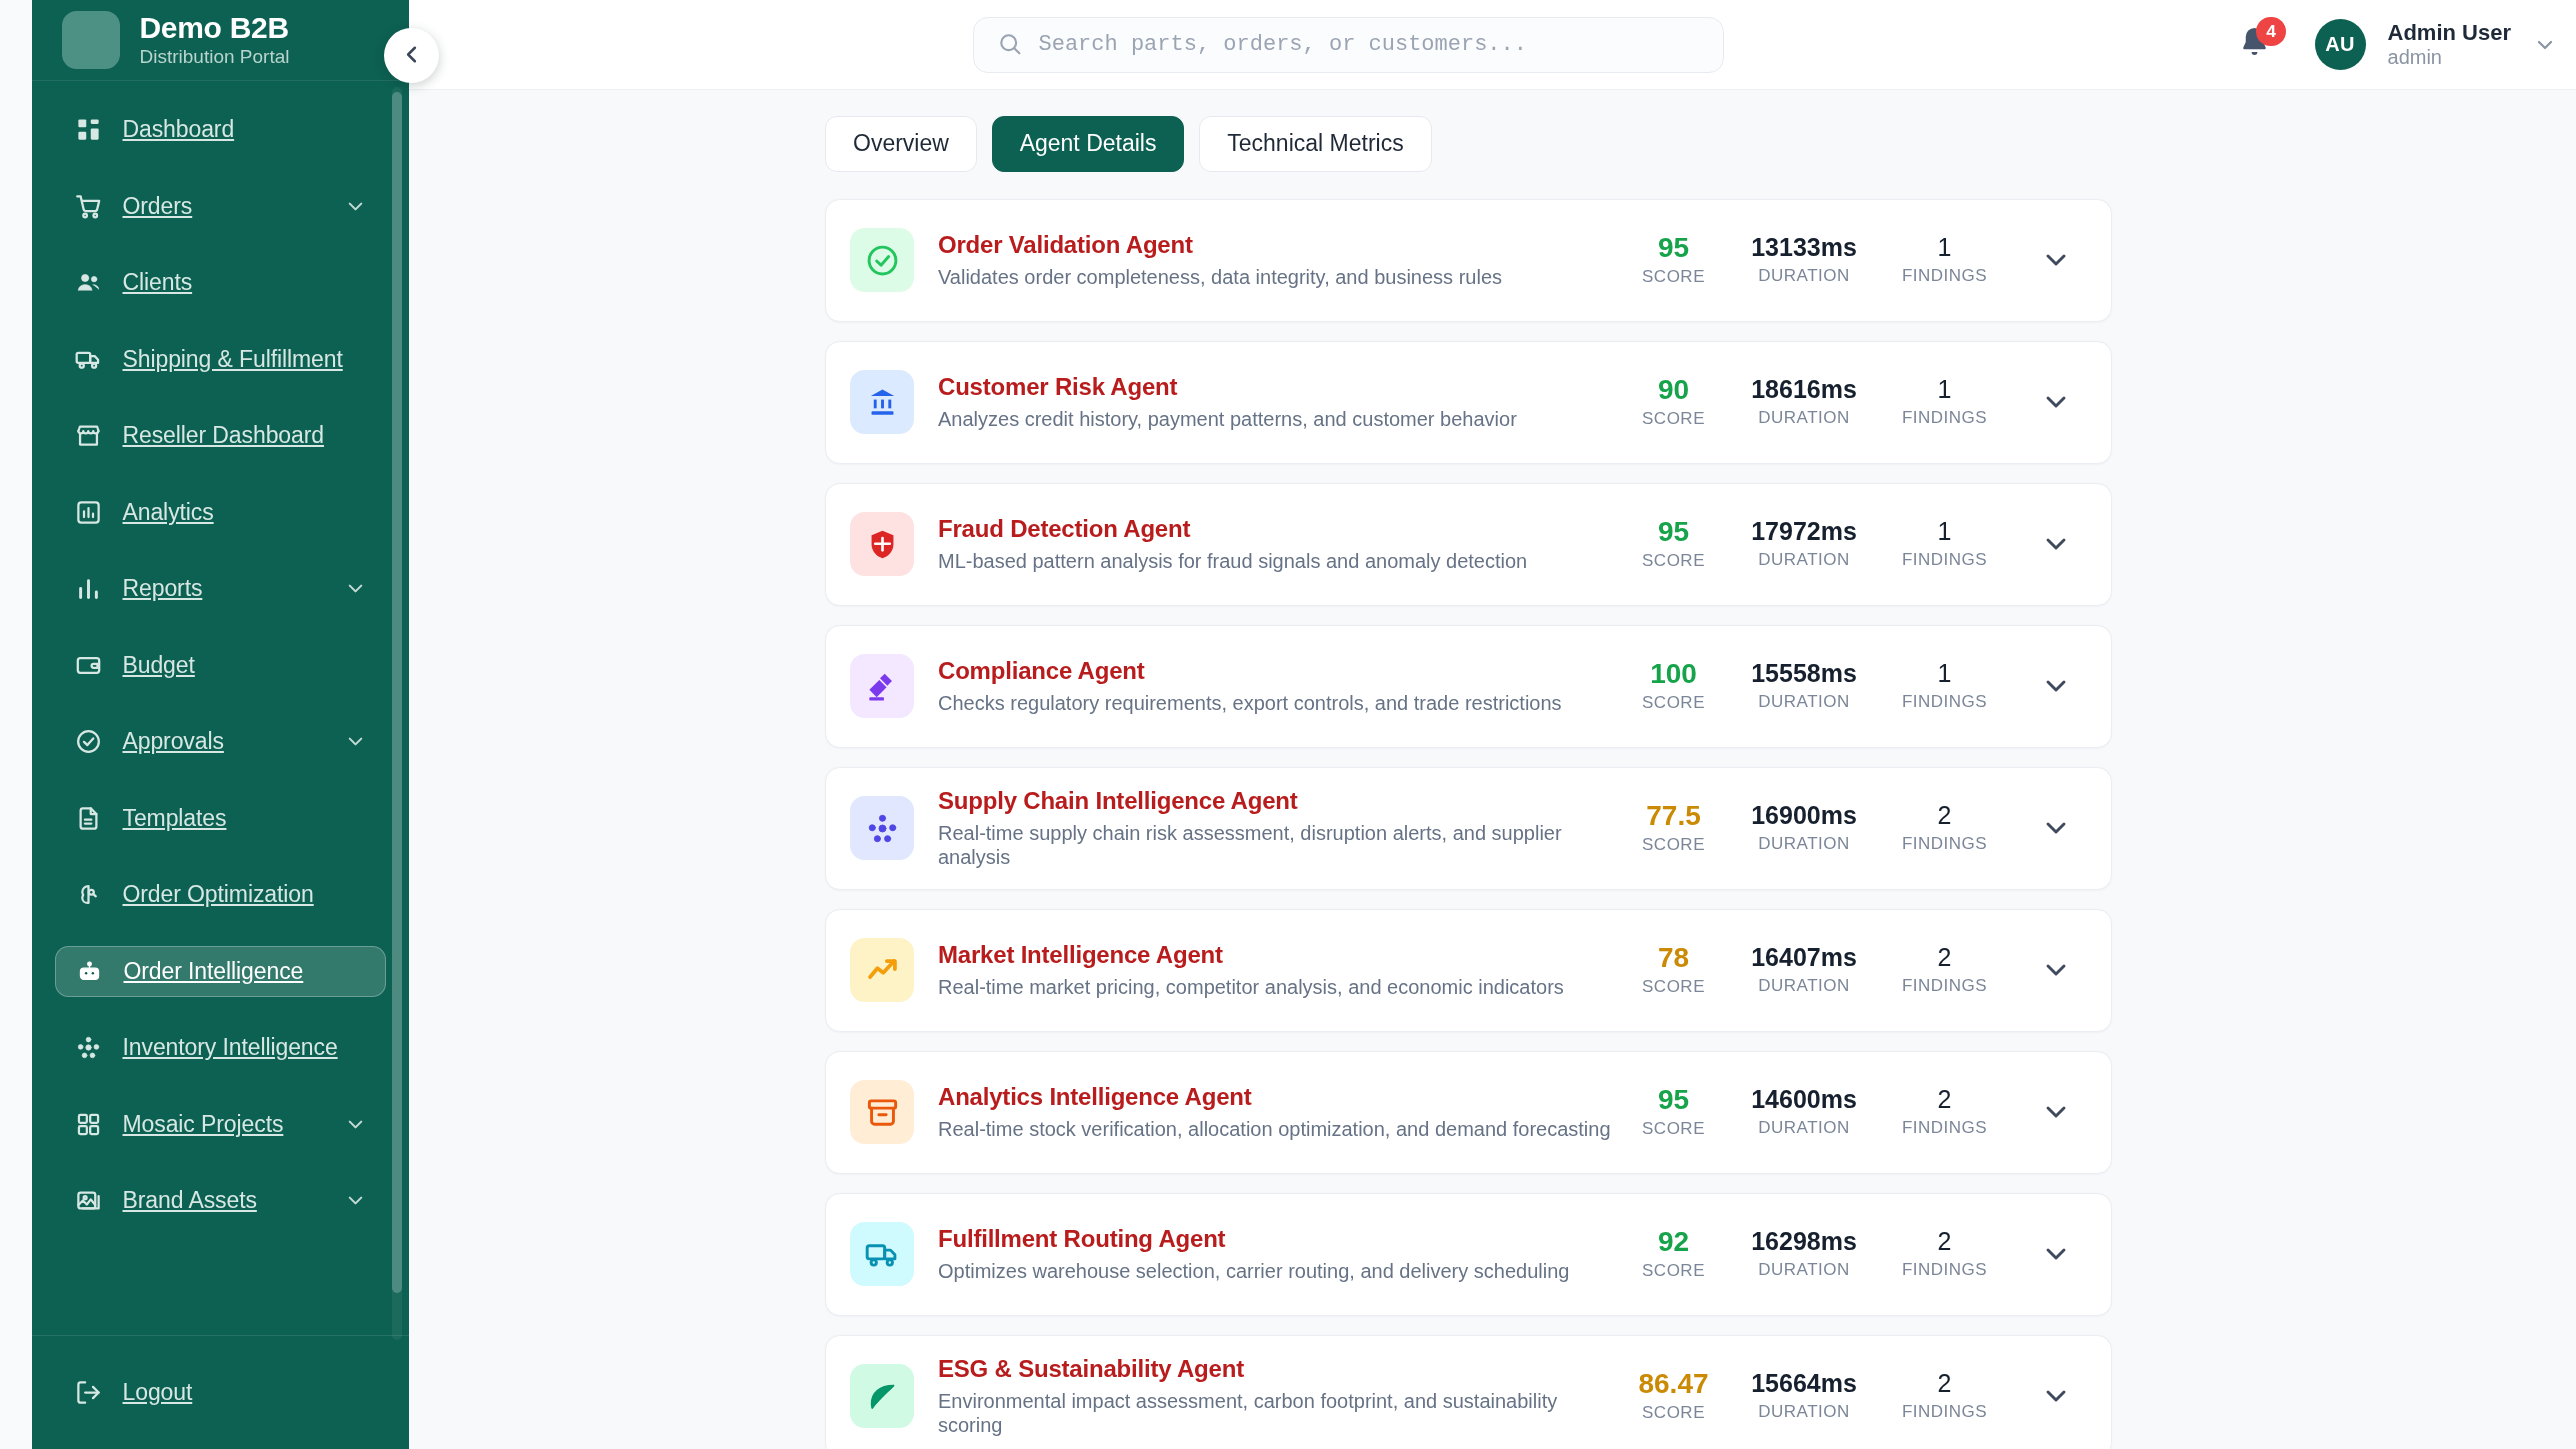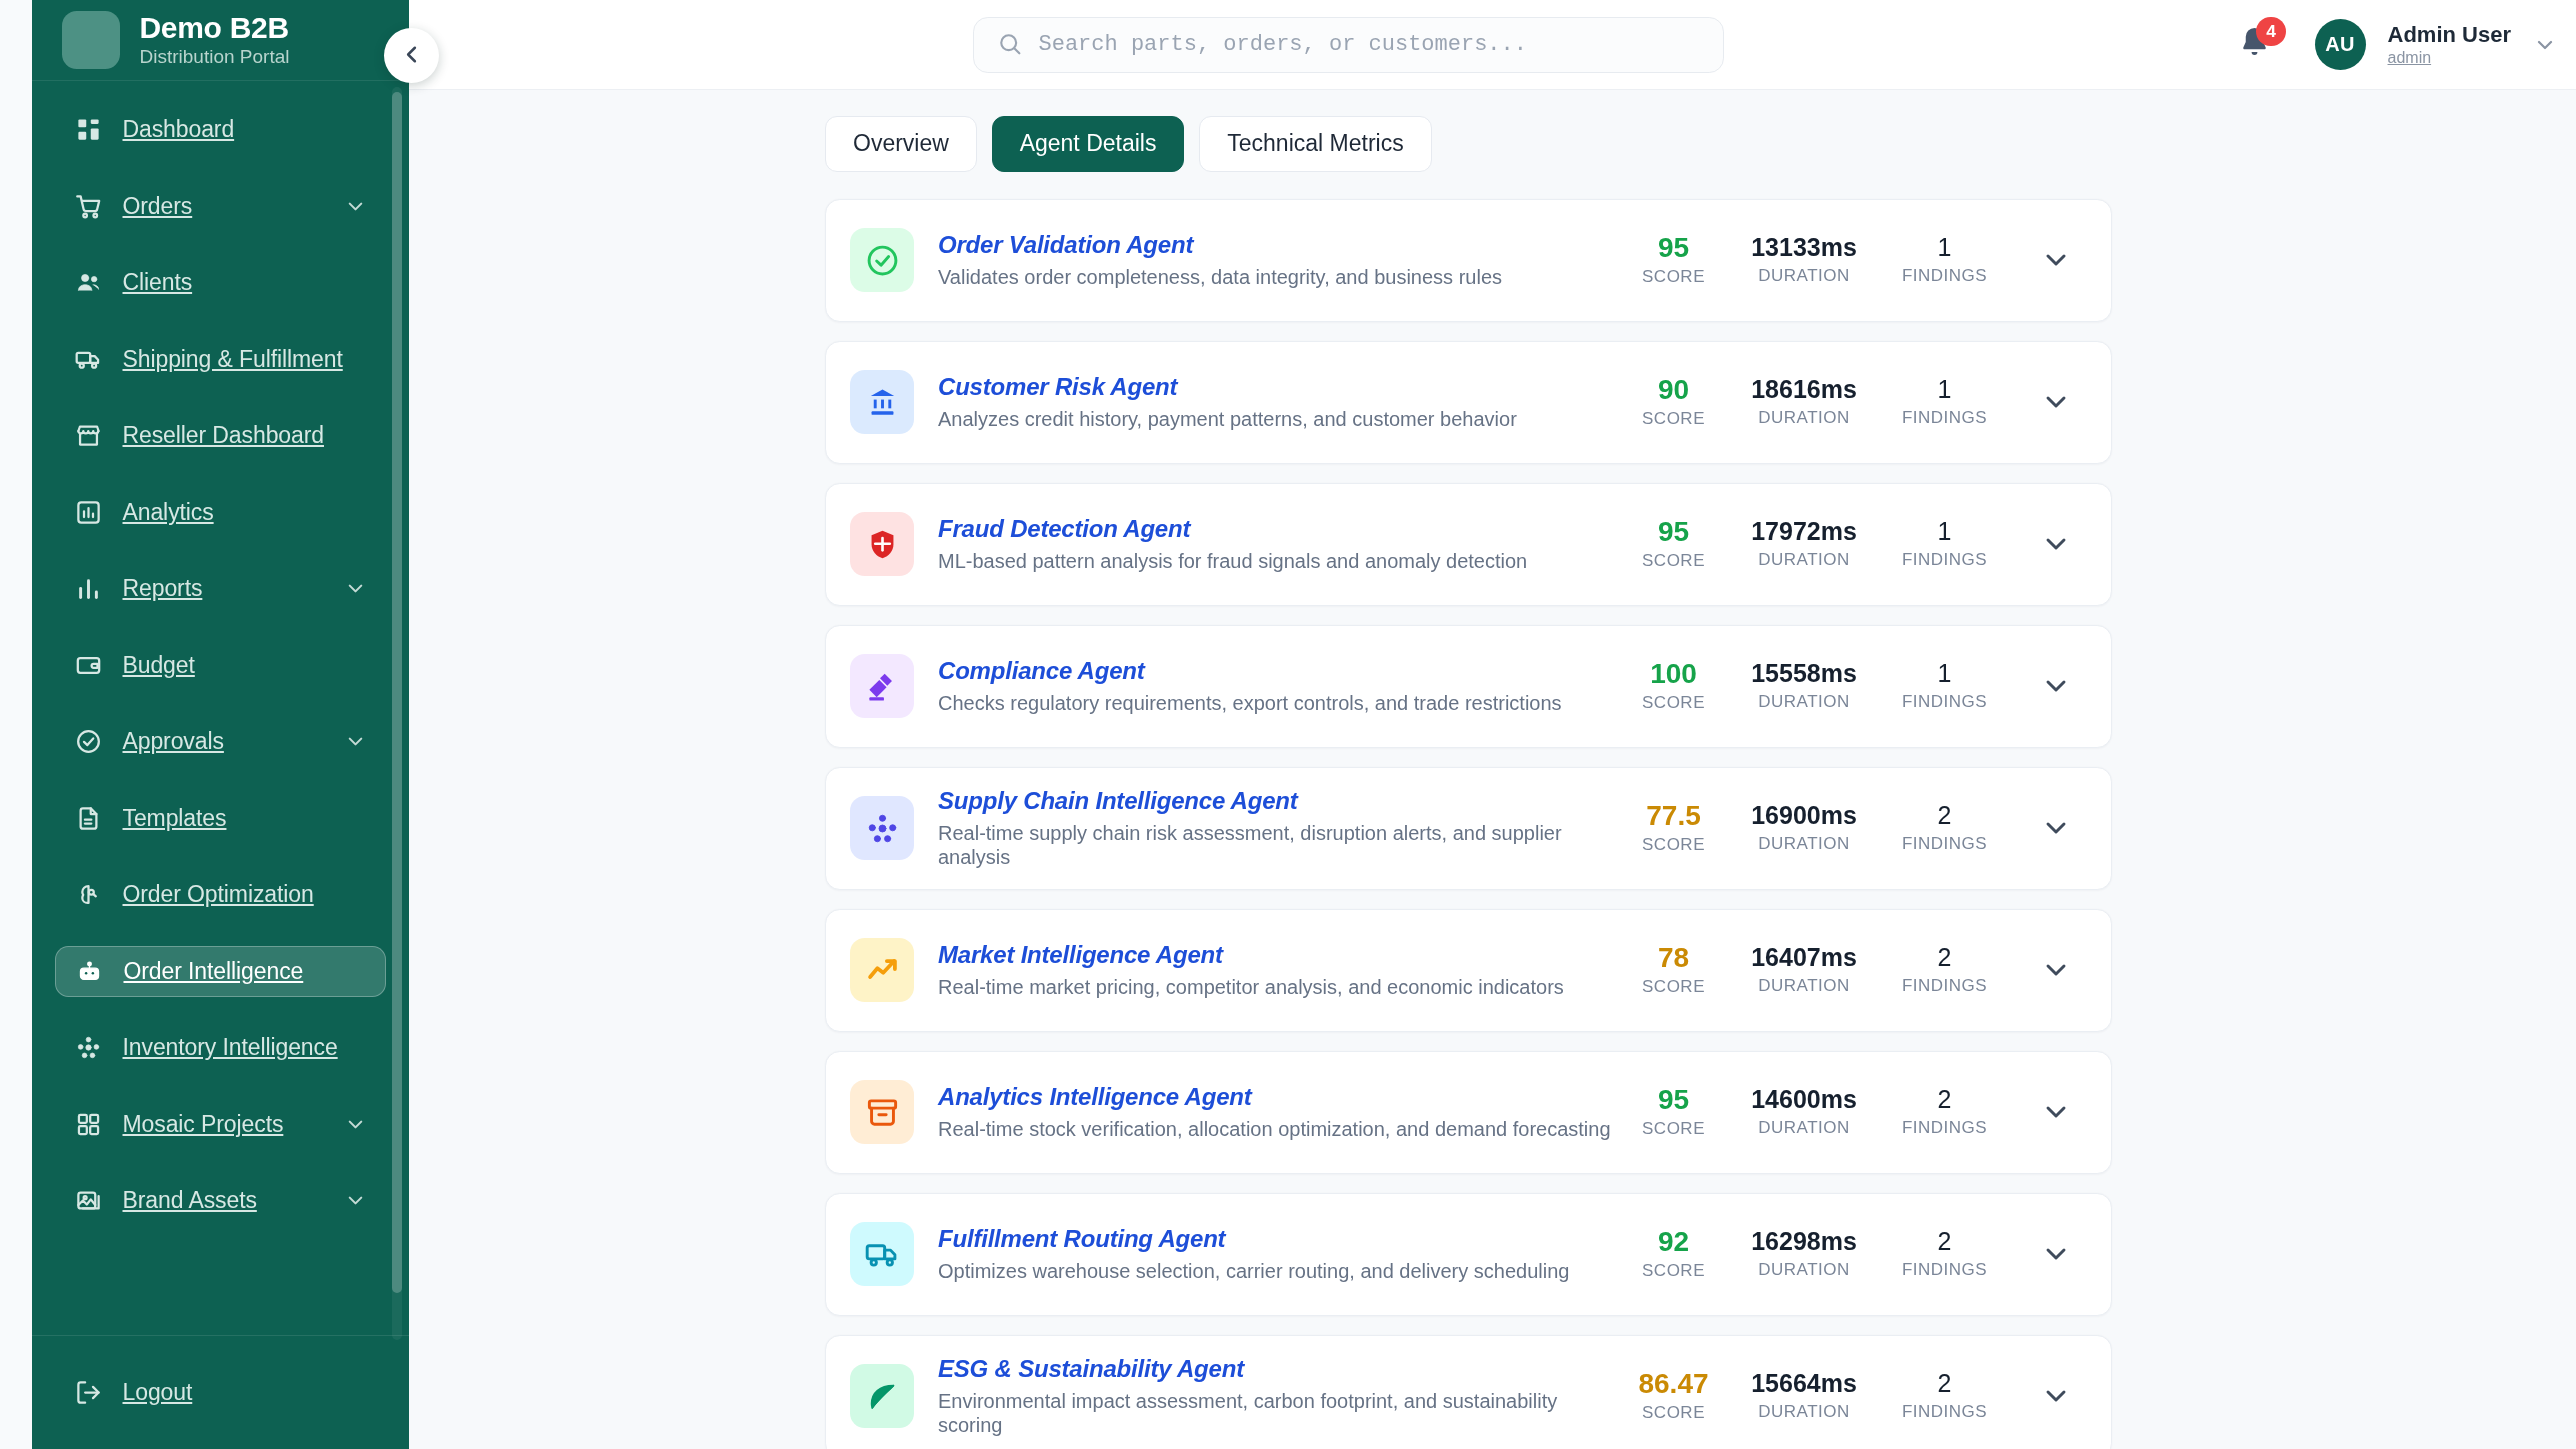--- a/index.html
+++ b/index.html
@@ -132,21 +132,21 @@
   }
   .user-box { display: flex; align-items: center; gap: 22px; cursor: pointer; }
   .avatar {
     width: 51px; height: 51px; border-radius: 50%;
     background: #0d6152; color: #fff;
     display: flex; align-items: center; justify-content: center;
     font-size: 20px; font-weight: 600; letter-spacing: 0.3px;
   }
   .user-txt { display: flex; flex-direction: column; gap: 1.3px; }
   .user-name { font-size: 22px; font-weight: 700; color: #1e2a38; line-height: 1.15; }
-  .user-role { font-size: 16px; color: #8a94a3; line-height: 1.15; text-decoration: underline; }
+  .user-role { font-size: 20px; color: #8a94a3; line-height: 1.15; }
   .user-chev { width: 24px; height: 24px; }
 
   
   .content {
     flex: 1 1 auto; overflow: hidden; position: relative;
     padding: 0 0 0 0;
   }
   .tabs { display: flex; gap: 14.8px; padding: 25.5px 0 0 416px; }
   .tab {
     height: 56px; padding: 0 27px;
@@ -167,21 +167,21 @@
     box-shadow: 0 0.7px 2px rgba(20,40,60,0.035);
   }
   .card-ico {
     width: 64px; height: 64px; flex: 0 0 64px;
     border-radius: 14.8px;
     display: flex; align-items: center; justify-content: center;
     margin-right: 24px;
   }
   .card-ico svg { width: 35px; height: 35px; display: block; }
   .card-txt { flex: 1 1 auto; display: flex; flex-direction: column; gap: 6.7px; min-width: 0; }
-  .card-name { font-size: 24px; font-weight: 700; color: #1d4ed8; letter-spacing: -0.2px; line-height: 1.15; font-style: italic; }
+  .card-name { font-size: 24px; font-weight: 700; color: #b91c1c; letter-spacing: -0.2px; line-height: 1.15; }
   .card-desc { font-size: 20px; color: #667285; line-height: 1.2; }
 
   .metrics { display: flex; align-items: center; gap: 0; flex: 0 0 auto; }
   .metric { display: flex; flex-direction: column; align-items: center; gap: 5.4px; }
   .m-score { width: 107px; }
   .m-dur { width: 154px; }
   .m-find { width: 127px; }
   .m-val { font-size: 28px; font-weight: 700; line-height: 1.05; }
   .m-val.dur { font-size: 25px; font-weight: 600; color: #16202e; }
   .m-val.find { font-size: 25px; font-weight: 500; color: #16202e; }

